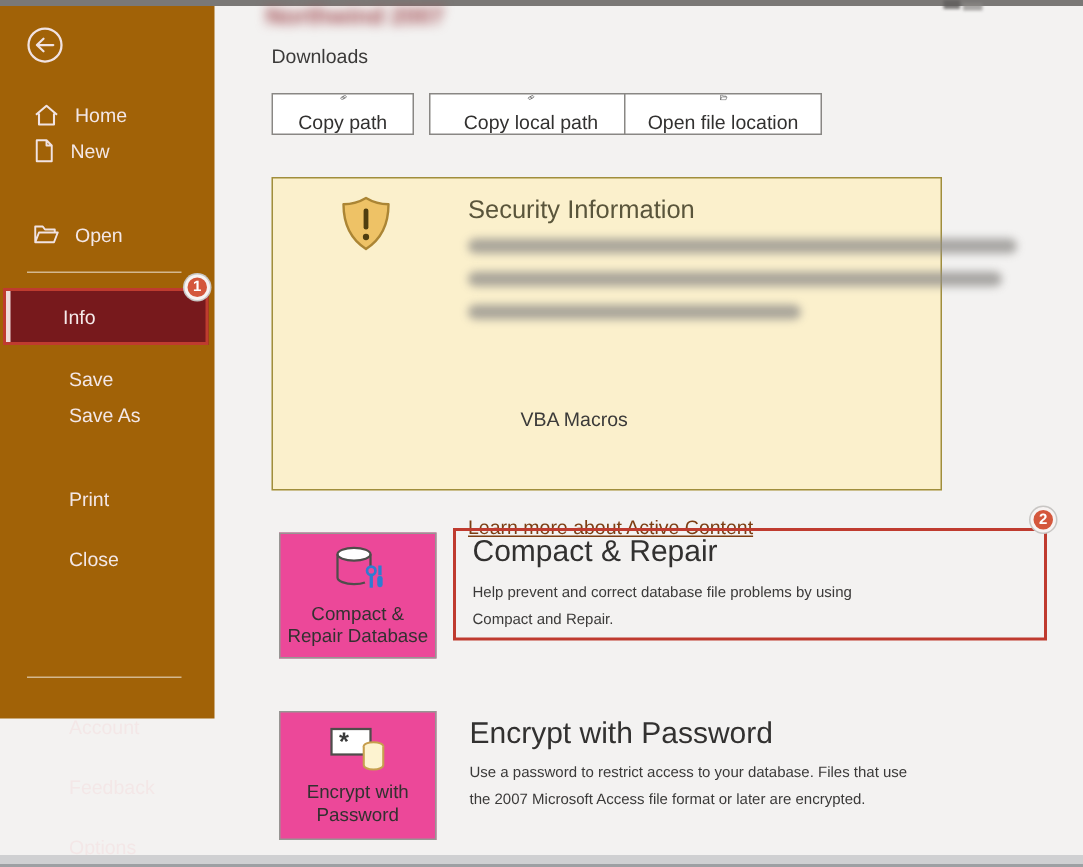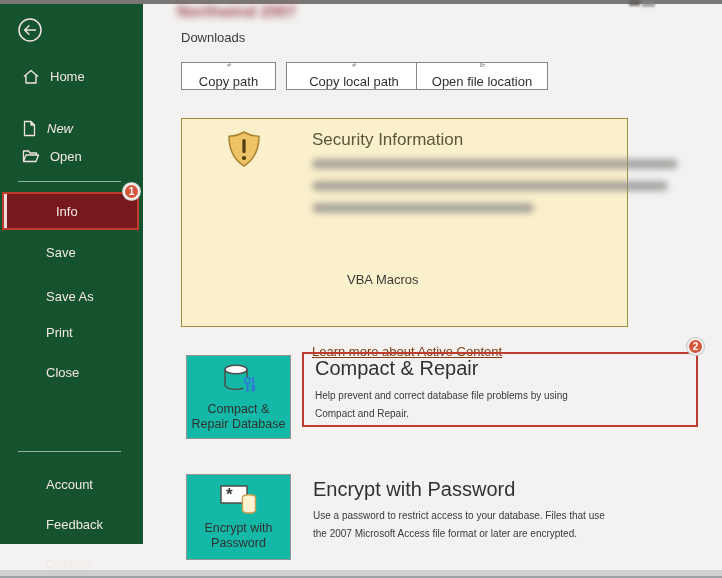--- a/index.html
+++ b/index.html
@@ -5,28 +5,28 @@
   * { margin:0; padding:0; box-sizing:border-box; }
   html,body { width:722px; height:578px; overflow:hidden; }
   body { font-family:"Liberation Sans","DejaVu Sans",sans-serif; background:#f3f2f1; position:relative; color:#323130; }
 
   .topbar { position:absolute; left:0; top:0; width:722px; height:4px; background:#7a7876; }
   .bottombar { position:absolute; left:0; top:570px; width:722px; height:8px; background:#cfd0d2; border-bottom:2px solid #9da0a3; }
   .tr-frag1 { position:absolute; left:629px; top:0; width:11px; height:6px; background:#5f5d5b; opacity:.8; filter:blur(1px); }
   .tr-frag2 { position:absolute; left:642px; top:2px; width:13px; height:5px; background:#8a8886; opacity:.7; filter:blur(1px); }
 
   
-  .sidebar { position:absolute; left:0; top:4px; width:143px; height:540px; background:#14532d; }
+  .sidebar { position:absolute; left:0; top:4px; width:143px; height:475px; background:#a16207; }
   .back-btn { position:absolute; left:16px; top:12px; width:28px; height:28px; cursor:pointer; }
   .nav-item { position:absolute; left:0; width:143px; height:40px; display:flex; align-items:center; gap:10px; padding-left:22px; color:#f3e7e7; font-size:13px; cursor:pointer; }
   .nav-item .lbl { white-space:nowrap; }
   .nav-plain { position:absolute; left:0; width:143px; height:32px; display:flex; align-items:center; padding-left:46px; color:#f3e7e7; font-size:13px; cursor:pointer; }
   .divider { position:absolute; left:18px; width:103px; height:1px; background:rgba(255,255,255,.55); }
 
-  .info-item { position:absolute; left:2px; top:188px; width:137px; height:38px; background:#77191c; border:2px solid #bf3b2f; display:flex; align-items:center; padding-left:52px; color:#f5e9e9; font-size:13px; cursor:pointer; }
+  .info-item { position:absolute; left:2px; top:188px; width:137px; height:38px; background:#77191c; border:2px solid #bf3b2f; display:flex; align-items:center; padding-left:38px; color:#f5e9e9; font-size:13px; cursor:pointer; }
   .info-indicator { position:absolute; left:0; top:0; width:3px; height:100%; background:#efdcdc; }
 
   .badge { position:absolute; width:17px; height:17px; border-radius:50%; background:#d4573c; border:2px solid #f7f3f2; box-shadow:0 0 0 1px #c8c6c4; color:#fff; font-size:10px; font-weight:bold; display:flex; align-items:center; justify-content:center; z-index:5; }
   .badge1 { left:123px; top:183px; }
   .badge2 { left:687px; top:338px; }
 
   
   .blur-title { position:absolute; left:177px; top:3px; font-size:16px; font-weight:bold; color:#a04a50; filter:blur(3.5px); }
   .downloads { position:absolute; left:181px; top:30px; font-size:13px; color:#3b3a39; }
 
@@ -38,21 +38,21 @@
   .sec-box { position:absolute; left:181px; top:118px; width:447px; height:209px; background:#fbf0cc; border:1px solid #a08e3c; }
   .sec-shield { position:absolute; left:44px; top:11px; }
   .sec-title { position:absolute; left:130px; top:11px; font-size:17px; color:#5a553b; }
   .blur-line { position:absolute; left:130px; height:10px; background:#8f8d8a; border-radius:5px; filter:blur(3px); opacity:.75; }
   .bl1 { top:40px;  width:366px; }
   .bl2 { top:62px;  width:356px; }
   .bl3 { top:84px;  width:222px; }
   .sec-vba { position:absolute; left:130px; top:153px; font-size:13px; color:#3b3a39;margin-left:35px; }
   .sec-link { position:absolute; left:130px; top:189px; font-size:13px; color:#7c3d12; text-decoration:underline; cursor:pointer;margin-top:36px; }
 
-  .big-btn { position:absolute; width:105px; background:#14b8a6; border:1px solid #979593; display:flex; flex-direction:column; align-items:center; justify-content:center; gap:4px; cursor:pointer; }
+  .big-btn { position:absolute; width:105px; background:#ec4899; border:1px solid #979593; display:flex; flex-direction:column; align-items:center; justify-content:center; gap:4px; cursor:pointer; }
   .big-btn .cap { font-size:12.5px; line-height:15px; text-align:center; color:#323130; }
   .btn-compact { left:186px; top:355px; height:84px; }
   .btn-encrypt { left:186px; top:474px; height:86px; }
 
   .annot2 { position:absolute; left:302px; top:352px; width:396px; height:75px; border:2px solid #bf3b2f; }
   .sect-heading { position:absolute; font-size:20px; font-weight:400; color:#323130; }
   .h-compact { left:315px; top:357px; }
   .h-encrypt { left:313px; top:478px; }
   .sect-desc { position:absolute; font-size:10px; line-height:18px; color:#3b3a39; }
   .d-compact { left:315px; top:387px; }
@@ -74,21 +74,21 @@
     </svg>
   </div>
 
   <div class="nav-item" style="top:52px;">
     <svg width="18" height="17" viewBox="0 0 18 17">
       <path d="M2 8.5 L9 2.5 L16 8.5 M4 7.6 V15 H14 V7.6" fill="none" stroke="#f1e3e3" stroke-width="1.4" stroke-linejoin="round"></path>
     </svg>
     <span class="lbl">Home</span>
   </div>
 
-  <div class="nav-item" style="top:104px;font-style:italic;">
+  <div class="nav-item" style="top:76px;">
     <svg width="15" height="17" viewBox="0 0 15 17">
       <path d="M2.5 1.5 H9 L12.5 5 V15.5 H2.5 Z M9 1.5 V5 H12.5" fill="none" stroke="#f1e3e3" stroke-width="1.3" stroke-linejoin="round"></path>
     </svg>
     <span class="lbl">New</span>
   </div>
 
   <div class="nav-item" style="top:132px;">
     <svg width="18" height="14" viewBox="0 0 18 14">
       <path d="M1.5 12.5 V2 H6.5 L8 4 H14.5 V6 M1.5 12.5 L4 6 H16.5 L14 12.5 Z" fill="none" stroke="#f1e3e3" stroke-width="1.3" stroke-linejoin="round"></path>
     </svg>
@@ -98,21 +98,21 @@
   <div class="divider" style="top:177px;"></div>
 
   <div class="info-item">
     <div class="info-indicator"></div>
     <span class="lbl">Info</span>
   </div>
 
   <div class="nav-plain" style="top:232px;">
     <span>Save</span>
   </div>
-  <div class="nav-plain" style="top:276px;">
+  <div class="nav-plain" style="top:256px;">
     <span>Save As</span>
   </div>
   <div class="nav-plain" style="top:352px;">
     <span>Close</span>
   </div>
   <div class="nav-plain" style="top:312px;">
     <span>Print</span>
   </div>
 
   <div class="divider" style="top:447px;"></div>

